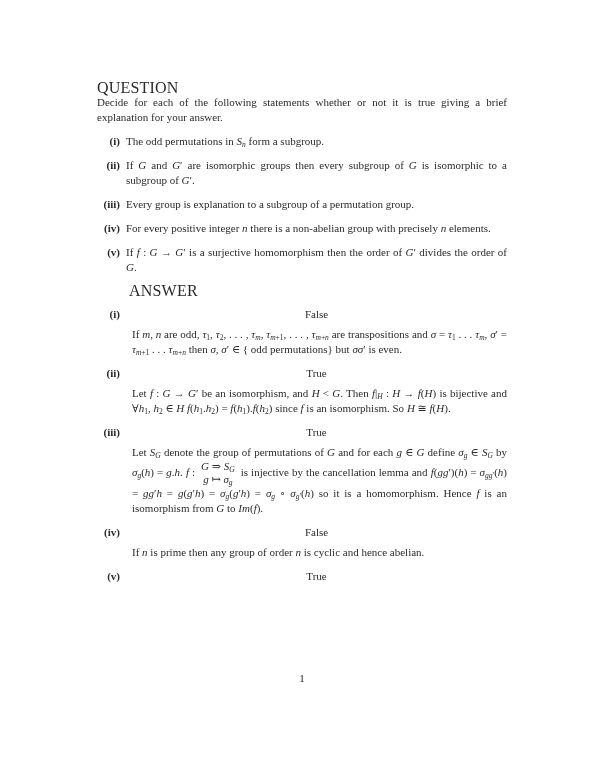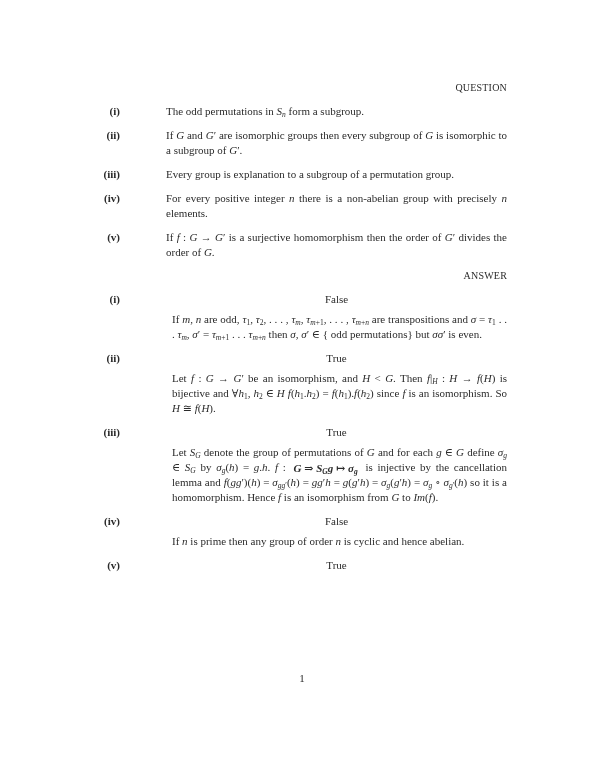--- a/index.html
+++ b/index.html
@@ -13,46 +13,45 @@
     font-size: 11px;
     line-height: 15px;
     overflow: hidden;
   }
   .content {
     position: absolute;
     left: 97px;
     top: 80px;
     width: 410px;
   }
-  .heading { font-size: 10px; letter-spacing: 0.2px; text-align: right; }
+  .heading { font-size: 16px; letter-spacing: 0.2px; }
   .answer-heading { margin-top: 8px; margin-left: 32px; }
   p.intro { margin: 0; text-align: justify; }
   .list { margin: 0; }
   .item { display: flex; margin-top: 9px; }
   .item > .label {
     flex: 0 0 23px;
     text-align: right;
     padding-right: 6px;
     font-weight: bold;
     white-space: nowrap;
   }
-  .item > .body { flex: 1 1 auto; text-align: justify; margin-left: 40px; }
+  .item > .body { flex: 1 1 auto; text-align: justify; }
   .verdict { text-align: center; }
   .expl { margin-top: 5px; margin-left: 6px; text-align: justify; }
   .expl:last-child { margin-bottom: 0; }
   i { font-style: italic; }
   sub { font-size: 7.5px; line-height: 0; vertical-align: -2px; }
   .stack {
     display: inline-flex;
-    flex-direction: row;
+    flex-direction: column;
     align-items: center;
     vertical-align: middle;
     line-height: 13px;
     margin: 0 3px;
-    font-weight: bold;
   }
   .frac {
     display: inline-flex;
     flex-direction: column;
     align-items: center;
     vertical-align: -4px;
     line-height: 9px;
     font-size: 8px;
     margin: 0 1px;
   }
@@ -65,20 +64,21 @@
     text-align: center;
   }
 </style>
 </head>
 <body>
 
 <div class="page">
   <div class="content">
 
     <div class="heading">QUESTION</div>
+    <p class="intro">Decide for each of the following statements whether or not it is true giving a brief explanation for your answer.</p>
 
     <div class="list">
       <div class="item">
         <span class="label">(i)</span>
         <div class="body">The odd permutations in <i>S</i><sub><i>n</i></sub> form a subgroup.</div>
       </div>
       <div class="item">
         <span class="label">(ii)</span>
         <div class="body">If <i>G</i> and <i>G</i>′ are isomorphic groups then every subgroup of <i>G</i> is isomor­phic to a subgroup of <i>G</i>′.</div>
       </div>

